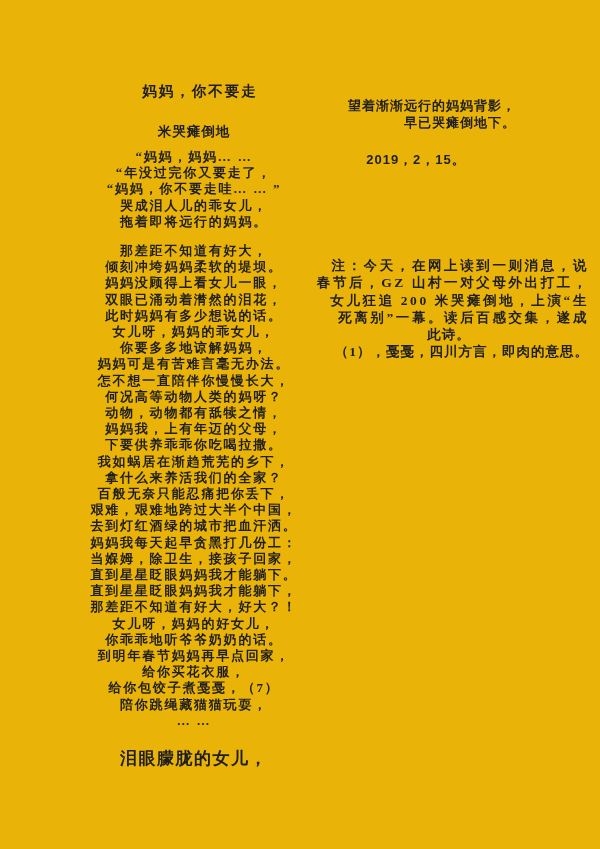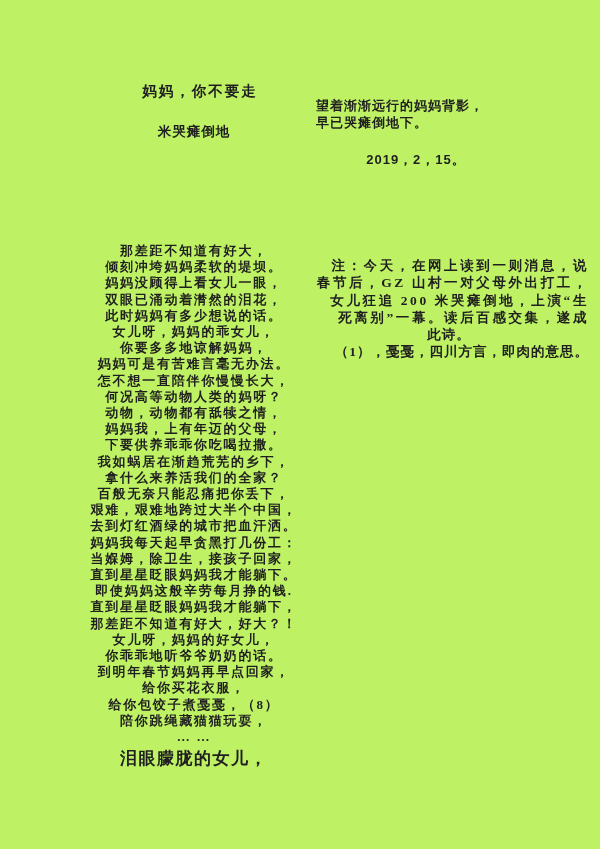--- a/index.html
+++ b/index.html
@@ -4,21 +4,21 @@
 <style>
   html, body { margin: 0; padding: 0; }
   body {
     width: 600px; height: 849px;
     background: #f4f4f4;
     font-family: "Liberation Serif", "DejaVu Serif", serif;
   }
   .page {
     position: relative;
     width: 600px; height: 849px;
-    background: #bef264;
+    background: #eab308;
     color: #1f1f1f;
     overflow: hidden;
   }
   .abs { position: absolute; }
   .center { text-align: center; }
 
   .title {
     left: 44px; top: 82px; width: 312px;
     font-size: 14.5px; font-weight: 700; letter-spacing: 2px;
   }
@@ -33,21 +33,21 @@
     font-size: 17px; font-weight: 700; letter-spacing: 1.5px;
   }
   .stanza1 .line, .stanza2 .line {
     font-size: 13px; font-weight: 700;
     line-height: 16.2px; letter-spacing: 1.8px;
     white-space: nowrap;
   }
 
   .ending {
     left: 316px; top: 97px; width: 200px;
-    text-align: left;
+    text-align: right;
   }
   .ending .line {
     font-size: 13px; font-weight: 700;
     line-height: 17px; letter-spacing: 1px;
     white-space: nowrap;
   }
   .date {
     left: 316px; top: 151px; width: 200px;
     text-align: center;
     font-family: "Liberation Sans", "DejaVu Sans", sans-serif;
@@ -68,20 +68,27 @@
 </style>
 </head>
 <body>
 
 <div class="page">
 
   <div class="abs title center">妈妈，你不要走</div>
 
   <div class="abs author center">米哭瘫倒地</div>
 
+  <div class="abs stanza1 center">
+      <div class="line">“妈妈，妈妈… …</div>
+      <div class="line">“年没过完你又要走了，</div>
+      <div class="line">“妈妈，你不要走哇… … ”</div>
+      <div class="line">哭成泪人儿的乖女儿，</div>
+      <div class="line">拖着即将远行的妈妈。</div>
+    </div>
 
   <div class="abs stanza2 center">
       <div class="line">那差距不知道有好大，</div>
       <div class="line">倾刻冲垮妈妈柔软的堤坝。</div>
       <div class="line">妈妈没顾得上看女儿一眼，</div>
       <div class="line">双眼已涌动着潸然的泪花，</div>
       <div class="line">此时妈妈有多少想说的话。</div>
       <div class="line">女儿呀，妈妈的乖女儿，</div>
       <div class="line">你要多多地谅解妈妈，</div>
       <div class="line">妈妈可是有苦难言毫无办法。</div>
@@ -91,28 +98,27 @@
       <div class="line">妈妈我，上有年迈的父母，</div>
       <div class="line">下要供养乖乖你吃喝拉撒。</div>
       <div class="line">我如蜗居在渐趋荒芜的乡下，</div>
       <div class="line">拿什么来养活我们的全家？</div>
       <div class="line">百般无奈只能忍痛把你丢下，</div>
       <div class="line">艰难，艰难地跨过大半个中国，</div>
       <div class="line">去到灯红酒绿的城市把血汗洒。</div>
       <div class="line">妈妈我每天起早贪黑打几份工：</div>
       <div class="line">当媬姆，除卫生，接孩子回家，</div>
       <div class="line">直到星星眨眼妈妈我才能躺下。</div>
-      <div class="line">即使妈妈这般辛劳每月挣的钱.</div>
       <div class="line">直到星星眨眼妈妈我才能躺下，</div>
       <div class="line">那差距不知道有好大，好大？！</div>
       <div class="line">女儿呀，妈妈的好女儿，</div>
       <div class="line">你乖乖地听爷爷奶奶的话。</div>
       <div class="line">到明年春节妈妈再早点回家，</div>
       <div class="line">给你买花衣服，</div>
-      <div class="line">给你包饺子煮戞戞，（8）</div>
+      <div class="line">给你包饺子煮戞戞，（7）</div>
       <div class="line">陪你跳绳藏猫猫玩耍，</div>
       <div class="line">… …</div>
     </div>
 
   <div class="abs closing center">泪眼朦胧的女儿，</div>
 
   <div class="abs ending">
       <div class="line">望着渐渐远行的妈妈背影，</div>
       <div class="line">早已哭瘫倒地下。</div>
     </div>

